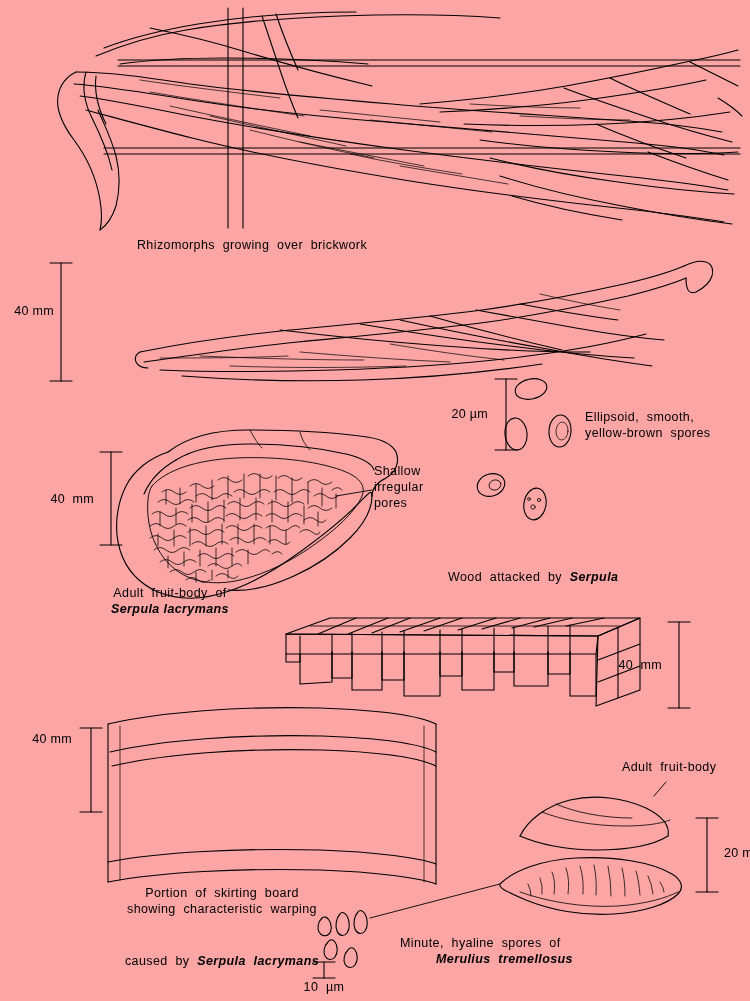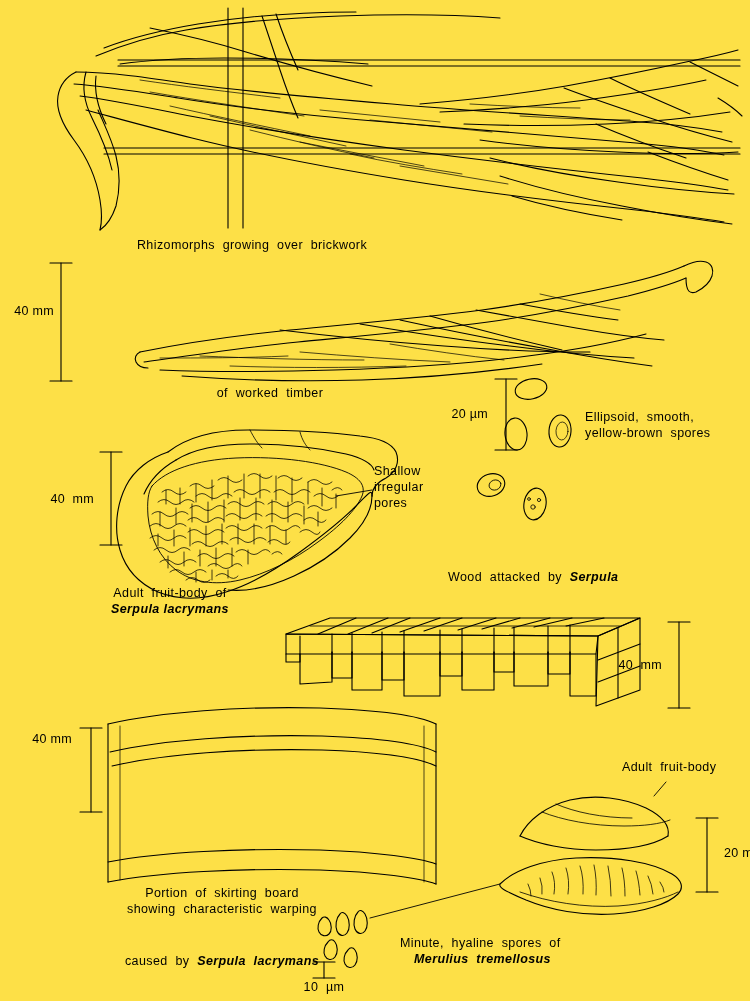--- a/index.html
+++ b/index.html
@@ -4,21 +4,21 @@
 <style>
   html, body {
     margin: 0;
     padding: 0;
     background: #ffffff;
   }
   #page {
     position: relative;
     width: 750px;
     height: 1001px;
-    background: #fde047;
+    background: #fca5a5;
     font-family: "Liberation Sans", sans-serif;
     color: #000000;
     overflow: hidden;
   }
   svg.fig {
     position: absolute;
     left: 0;
     top: 0;
     width: 750px;
     height: 1001px;
@@ -377,21 +377,20 @@
       <path d="M324 962 L324 978"></path>
       <path d="M313 978 L335 978"></path>
     </g>
 
   </svg>
 
   <div class="lbl center" style="left:80px; top:238px; width:344px;">Rhizomorphs  growing  over  brickwork</div>
 
   <div class="lbl scale-num" style="left:10px; top:304px; width:44px; text-align:right;">40 mm</div>
 
-  <div class="lbl center" style="left:110px; top:386px; width:320px;">of  worked  timber</div>
 
   <div class="lbl scale-num" style="left:438px; top:407px; width:50px; text-align:right;">20 µm</div>
 
   <div class="lbl" style="left:585px; top:410px;">Ellipsoid,  smooth,</div>
   <div class="lbl" style="left:585px; top:426px;">yellow-brown  spores</div>
 
   <div class="lbl scale-num" style="left:36px; top:492px; width:58px; text-align:right;">40  mm</div>
 
   <div class="lbl" style="left:374px; top:464px;">Shallow</div>
   <div class="lbl" style="left:374px; top:480px;">irregular</div>
@@ -408,17 +407,17 @@
 
   <div class="lbl" style="left:622px; top:760px;">Adult  fruit-body</div>
 
   <div class="lbl scale-num" style="left:724px; top:846px; width:26px; text-align:left;">20 mm</div>
 
   <div class="lbl center" style="left:44px; top:902px; width:356px;">showing  characteristic  warping</div>
   <div class="lbl center" style="left:44px; top:886px; width:356px;">Portion  of  skirting  board</div>
   <div class="lbl center" style="left:44px; top:918px; width:356px;margin-top:36px;"><span>caused  by  </span><b>Serpula  lacrymans</b></div>
 
   <div class="lbl" style="left:400px; top:936px;">Minute,  hyaline  spores  of</div>
-  <div class="lbl" style="left:414px; top:952px; font-weight:bold; font-style:italic;">Merulius  tremellosus</div>
+  <div class="lbl" style="left:436px; top:952px; font-weight:bold; font-style:italic;">Merulius  tremellosus</div>
 
   <div class="lbl center" style="left:292px; top:980px; width:64px;">10  µm</div>
 
 </div>
 
 </body></html>

